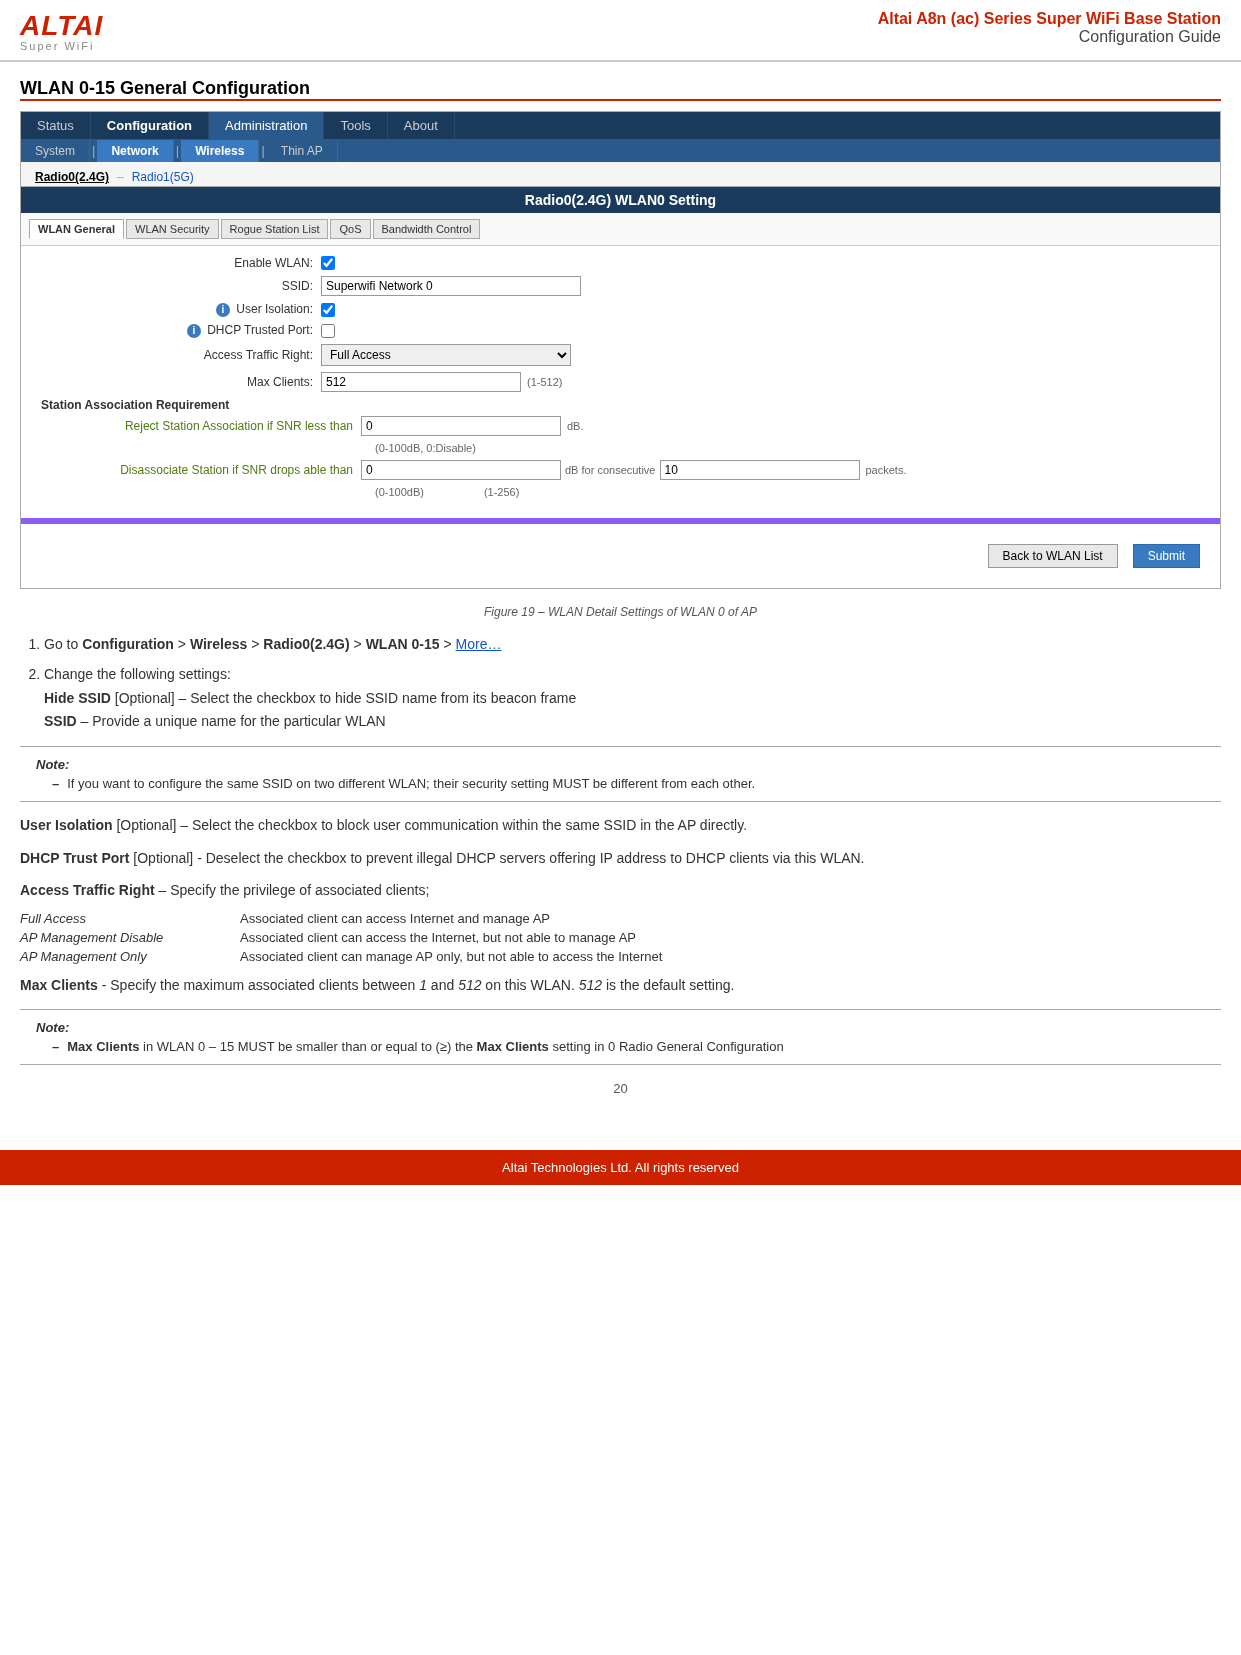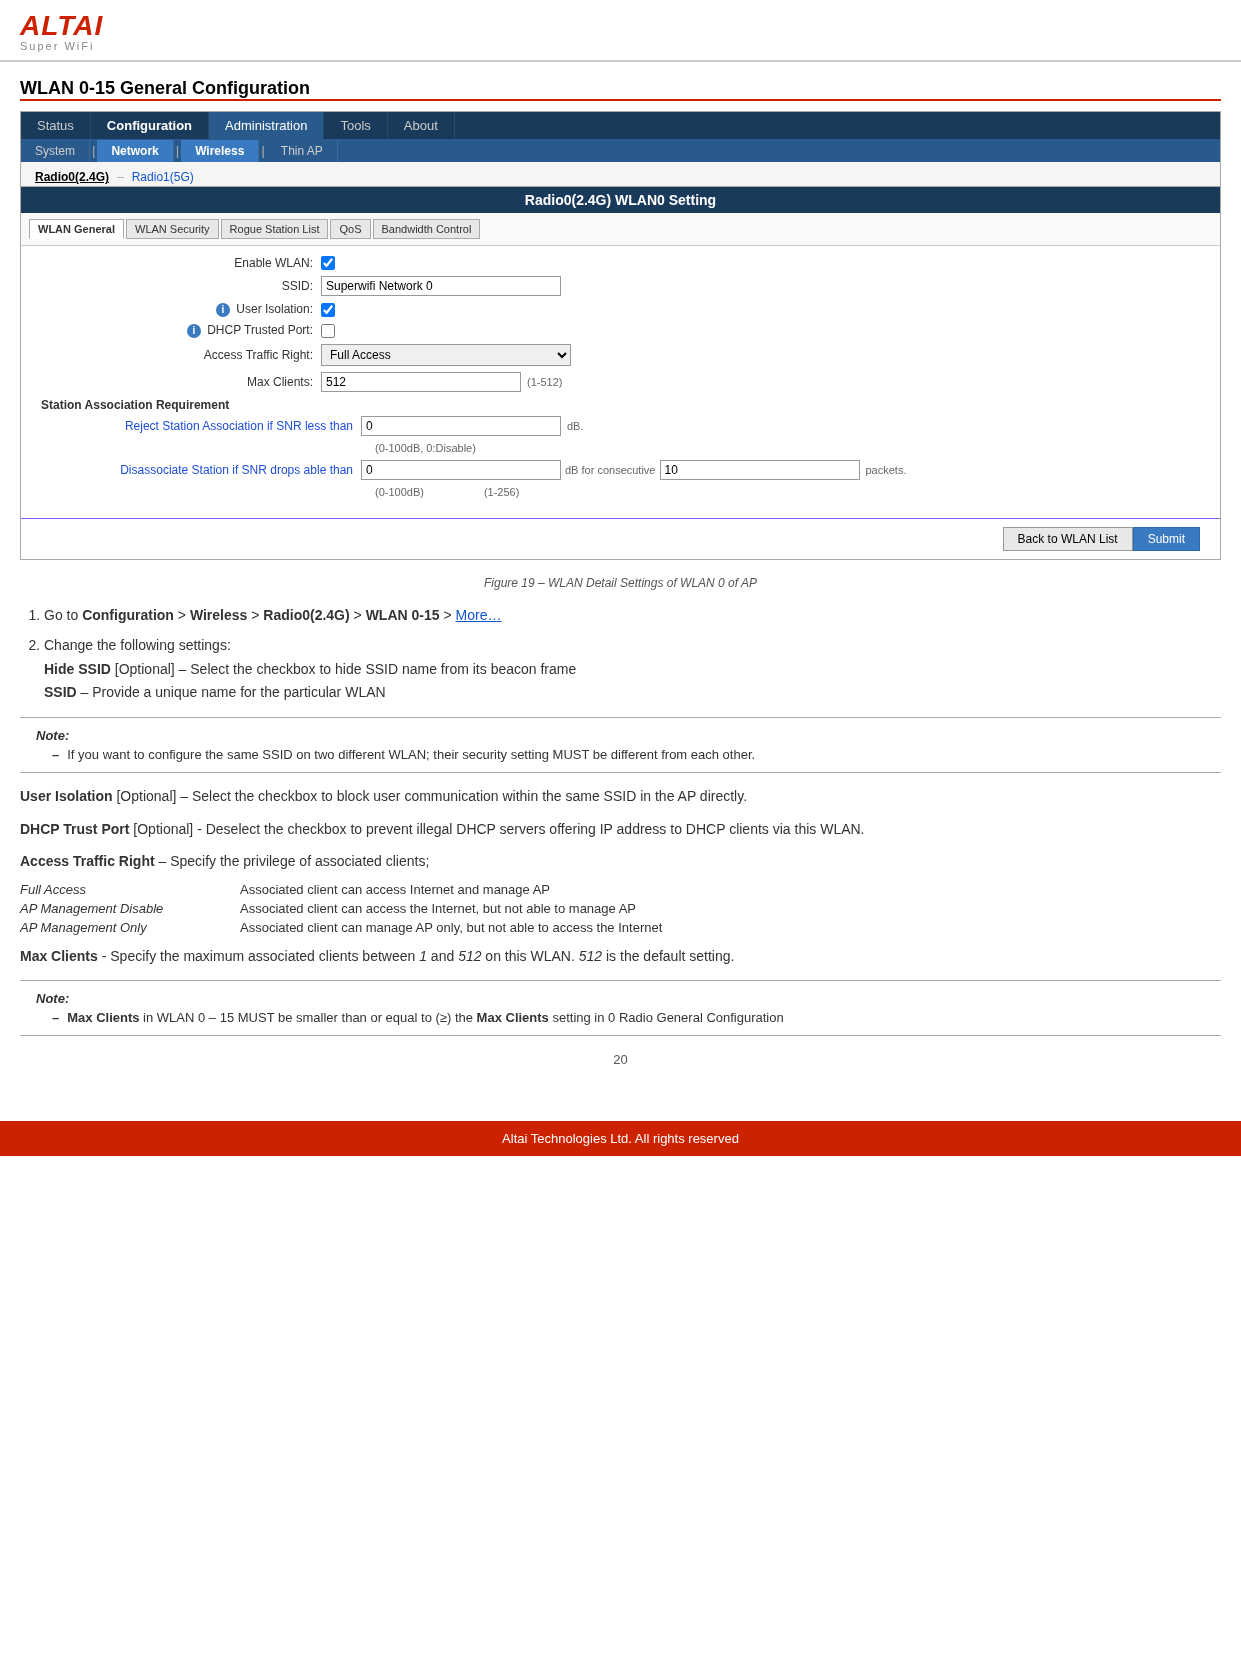--- a/index.html
+++ b/index.html
@@ -242,31 +242,31 @@
     .sub-form-row {
       display: flex;
       align-items: center;
       margin-bottom: 6px;
     }
     .sub-form-label {
       text-align: right;
       width: 320px;
       min-width: 320px;
       font-size: 12px;
-      color: #1d4ed8;
+      color: #4d7c0f;
       padding-right: 8px;
     }
 
     
     .button-row {
       display: flex;
       justify-content: flex-end;
-      padding: 8px 20px;
-      border-top: 1px solid #8b5cf6;
-      gap: 0;
+      padding: 20px 20px;
+      border-top: 6px solid #8b5cf6;
+      gap: 15px;
     }
     .btn {
       font-size: 12px;
       padding: 4px 14px;
       border: 1px solid #999;
       cursor: pointer;
       background: #e8e8e8;
     }
     .btn-primary {
       background: #3a7ac0;
@@ -359,20 +359,24 @@
   </style>
 </head>
 <body>
 
 <div class="header">
   <div class="logo-area">
     <div class="logo-altai">
       <span style="color:#cc2200;font-style:italic;">ALTAI</span>
     </div>
     <div class="logo-superwifi">Super WiFi</div>
+  </div>
+  <div class="header-title">
+    <div class="device-name">Altai A8n (ac) Series Super WiFi Base Station</div>
+    <div class="config-guide">Configuration Guide</div>
   </div>
 </div>
 
 <div class="main-content">
 
   <div class="page-section-title">WLAN 0-15 General Configuration</div>
 
   <div class="ui-panel">
 
     <div class="nav-bar">
@@ -412,21 +416,21 @@
     <div class="form-area">
 
       <div class="form-row">
         <div class="form-label">Enable WLAN:</div>
         <input type="checkbox" class="checkbox-input" checked="" style="">
       </div>
 
 
       <div class="form-row">
         <div class="form-label">SSID:</div>
-        <input type="text" class="form-input" style="width: 240px;" value="Superwifi Network 0">
+        <input type="text" class="form-input" style="width: 260px;" value="Superwifi Network 0">
       </div>
 
       <div class="form-row">
         <div class="form-label">
           <span class="info-icon">i</span>
           <span>User Isolation:</span>
         </div>
         <input type="checkbox" class="checkbox-input" checked="" style="">
       </div>
 

